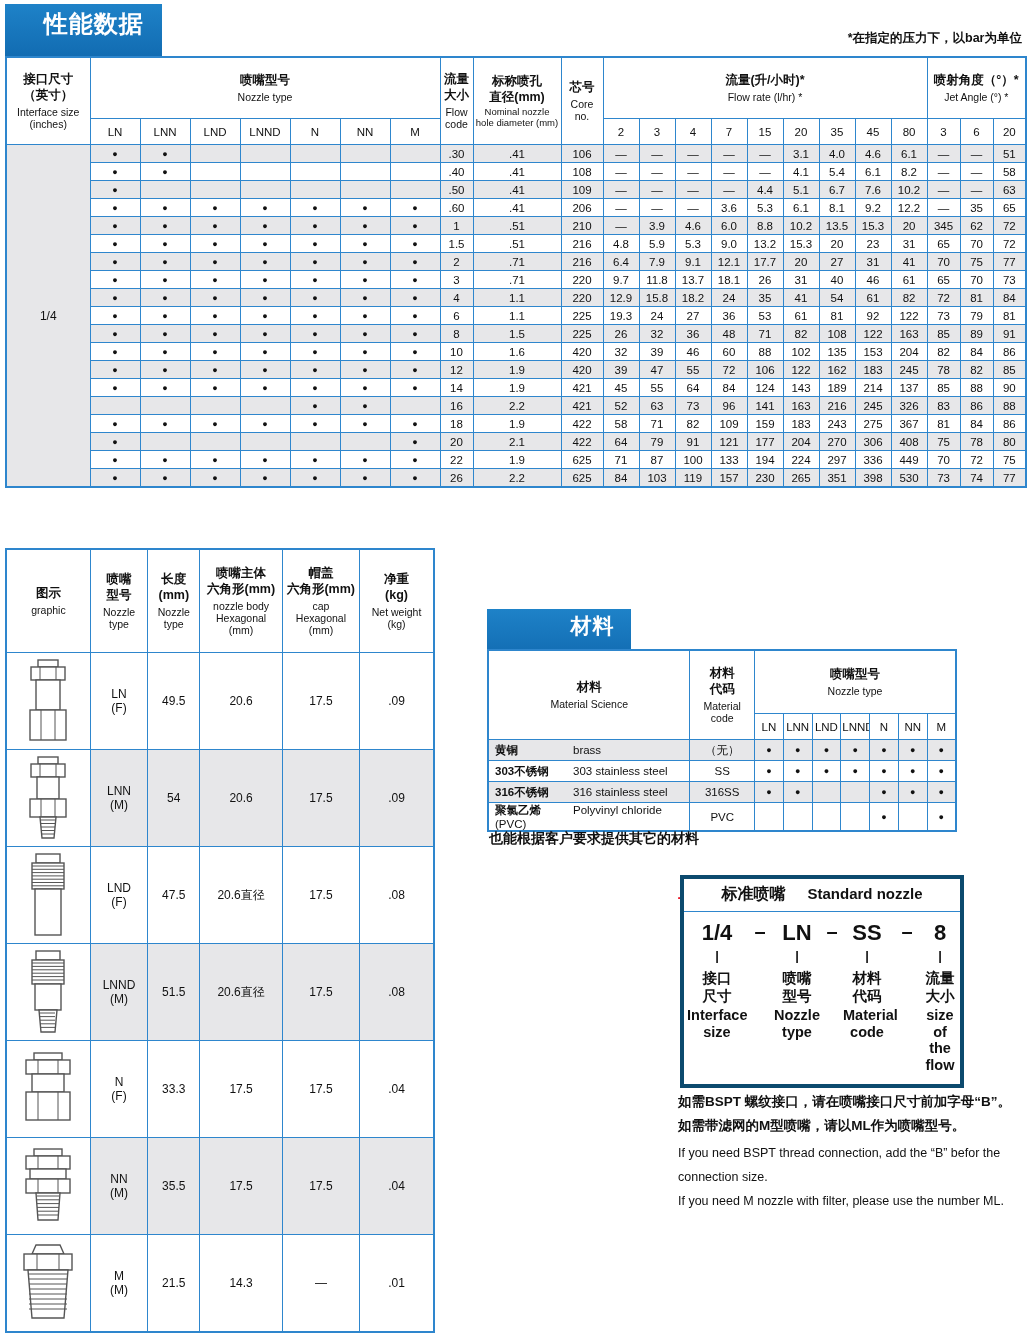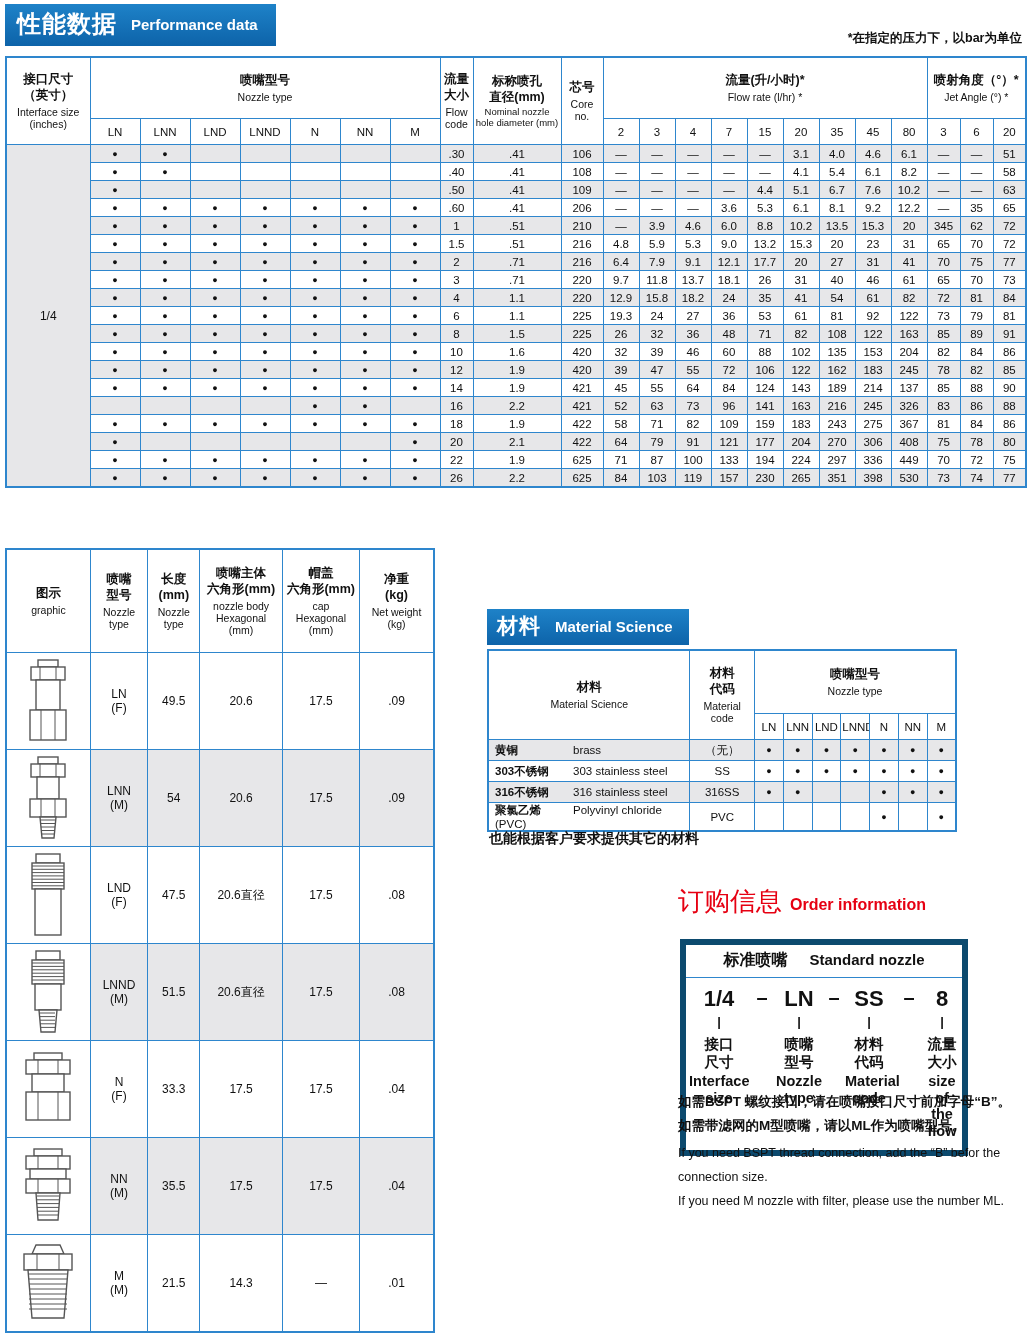--- a/index.html
+++ b/index.html
@@ -2,22 +2,22 @@
 <html><head>
 <meta charset="utf-8">
 <style>
   html,body{margin:0;padding:0;}
   body{width:1030px;height:1335px;position:relative;background:#fff;
        font-family:"Liberation Sans","DejaVu Sans",sans-serif;color:#111;overflow:hidden;}
   .pre{white-space:pre-line;}
 
   
   .banner{position:absolute;background:linear-gradient(180deg,#1e82c8,#0d63a9);
-          color:#fff;display:inline-flex;align-items:center;gap:14px;
-          padding:4px 18px 6px 12px;}
+          color:#fff;display:inline-flex;align-items:flex-end;gap:14px;
+          padding:4px 18px 6px 12px;flex-direction:column;}
   .banner .cn{font-size:24px;font-weight:bold;letter-spacing:1px;}
   .banner .en{font-size:15px;font-weight:bold;}
 
   .note-top{position:absolute;top:30px;right:8px;font-size:12.5px;font-weight:bold;}
 
   table{border-collapse:collapse;table-layout:fixed;}
   th,td{border:1px solid #2e86cd;text-align:center;vertical-align:middle;
         padding:0 1px;overflow:hidden;}
   .tbl{position:absolute;border:2px solid #2e86cd;background:#fff;}
   th{font-weight:normal;background:#fff;}
@@ -53,21 +53,21 @@
   #mat-table td.mname{text-align:left;padding-left:6px;}
   #mat-table td.mname .cn{display:inline-block;width:78px;font-weight:bold;font-size:11.5px;}
   #mat-table td.mname .en{font-size:11.5px;}
   #mat-footnote{position:absolute;left:489px;top:830px;font-size:14px;font-weight:bold;}
 
   
   #order-title{position:absolute;left:678px;top:884px;color:#e60012;
                display:flex;align-items:baseline;gap:8px;}
   #order-title .cn{font-size:26px;font-weight:normal;}
   #order-title .en{font-size:16px;font-weight:bold;}
-  #order-box{position:absolute;left:680px;top:939px;width:276px;border:6px solid #0c4a6e;background:#fff;}
+  #order-box{position:absolute;left:680px;top:875px;width:276px;border:4px solid #0c4a6e;background:#fff;}
   #order-box .obox-head{display:flex;justify-content:center;gap:22px;align-items:baseline;
         border-bottom:1px solid #2e86cd;padding:5px 0 6px;}
   #order-box .obox-head .cn{font-size:16px;font-weight:bold;}
   #order-box .obox-head .en{font-size:15px;font-weight:bold;}
   .ogrid{display:grid;grid-template-columns:60px 26px 48px 22px 48px 32px 34px;
          justify-content:center;padding:8px 4px 10px;}
   .ocode{font-size:22px;font-weight:bold;grid-row:1;text-align:center;}
   .odash{font-size:20px;font-weight:bold;grid-row:1;text-align:center;}
   .opipe{font-size:13px;font-weight:bold;grid-row:2;text-align:center;line-height:1.6;}
   .olabel{grid-row:3;text-align:center;margin-top:2px;}

